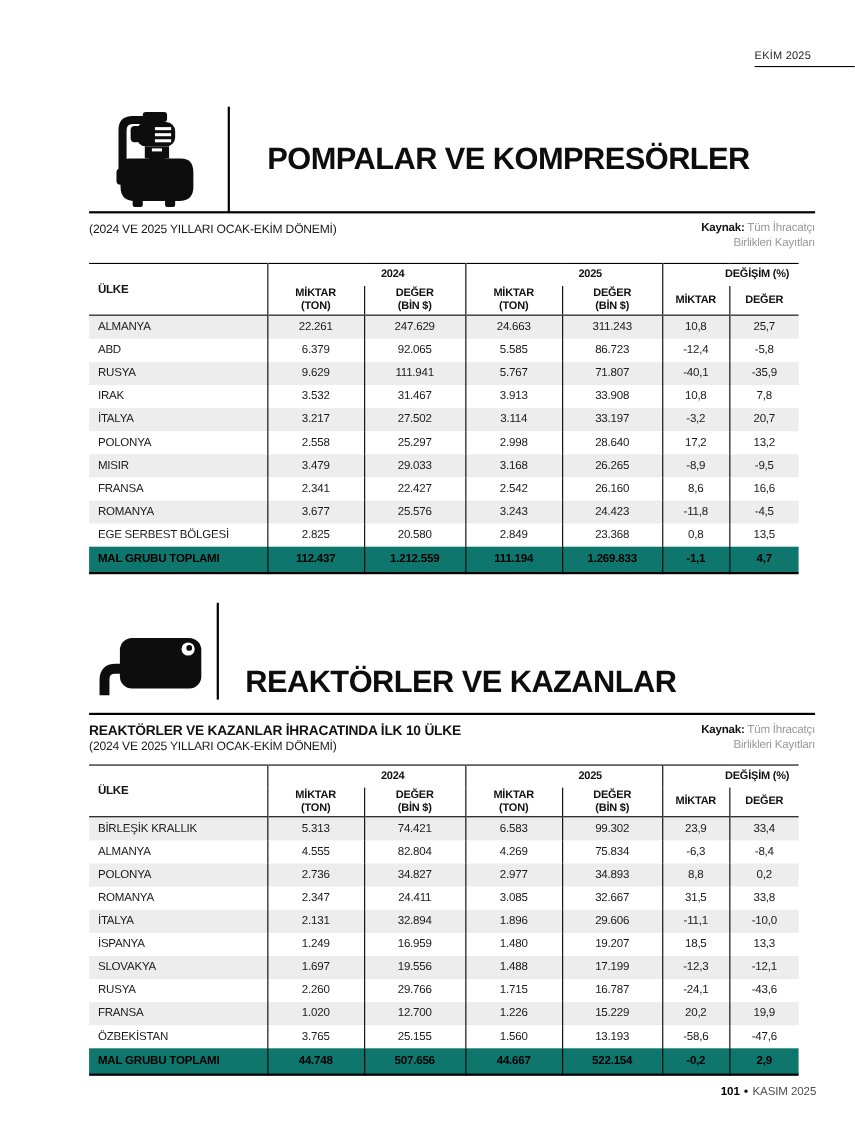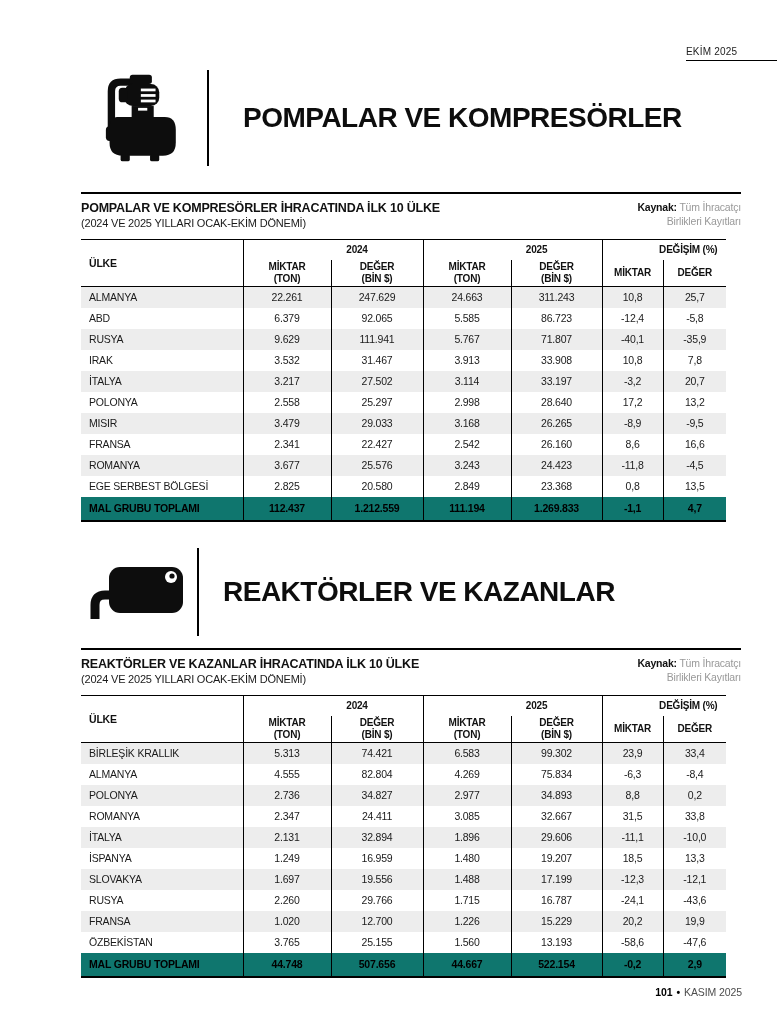--- a/index.html
+++ b/index.html
@@ -7,22 +7,22 @@
   body { font-family:"Liberation Sans","DejaVu Sans",sans-serif; color:#111; }
   .page { position:relative; width:777px; height:1024px; background:#ffffff; overflow:hidden;margin-left:23px; }
 
   
   .top-header { position:absolute; top:46px; left:663px; width:111px;
     border-bottom:1.5px solid #000; padding-bottom:3px;
     font-size:10px; letter-spacing:.2px; color:#222; }
 
   
   .section-banner { position:absolute; left:58px; width:660px; display:flex; align-items:center; }
-  .banner-1 { top:70px; height:96px;gap:10px; }
-  .banner-2 { top:548px; height:88px; }
+  .banner-1 { top:97px; height:96px;gap:10px; }
+  .banner-2 { top:548px; height:88px;align-items:flex-end; }
   .icon-box { width:116px; display:flex; justify-content:center; align-items:center; flex:0 0 116px; }
   .banner-divider { width:2px; background:#000; align-self:stretch; }
   .banner-title { font-size:28px; font-weight:bold; letter-spacing:-.5px; margin-left:24px; color:#0d0d0d; }
 
   
   .table-block { position:absolute; left:58px; width:660px; }
   .tb-1 { top:192px; }
   .tb-2 { top:648px; }
   .tb-head { border-top:2.5px solid #000; padding-top:7px; position:relative; min-height:40px; }
   .tb-title { font-size:12.5px; font-weight:bold; letter-spacing:-.2px; }
@@ -85,21 +85,20 @@
         <rect x="30" y="90" width="10" height="8" rx="2" fill="#0d0d0d"></rect>
         <rect x="62" y="90" width="10" height="8" rx="2" fill="#0d0d0d"></rect>
       </svg>
     </div>
     <div class="banner-divider"></div>
     <div class="banner-title">POMPALAR VE KOMPRESÖRLER</div>
   </div>
 
   <div class="table-block tb-1">
     <div class="tb-head">
-      <div class="tb-title">POMPALAR VE KOMPRESÖRLER İHRACATINDA İLK 10 ÜLKE</div>
       <div class="tb-subtitle">(2024 VE 2025 YILLARI OCAK-EKİM DÖNEMİ)</div>
       <div class="tb-source"><b>Kaynak:</b><span> Tüm İhracatçı Birlikleri Kayıtları</span></div>
     </div>
     <table class="t">
       <colgroup>
           <col class="c0">
           <col class="c1">
           <col class="c2">
           <col class="c3">
           <col class="c4">

